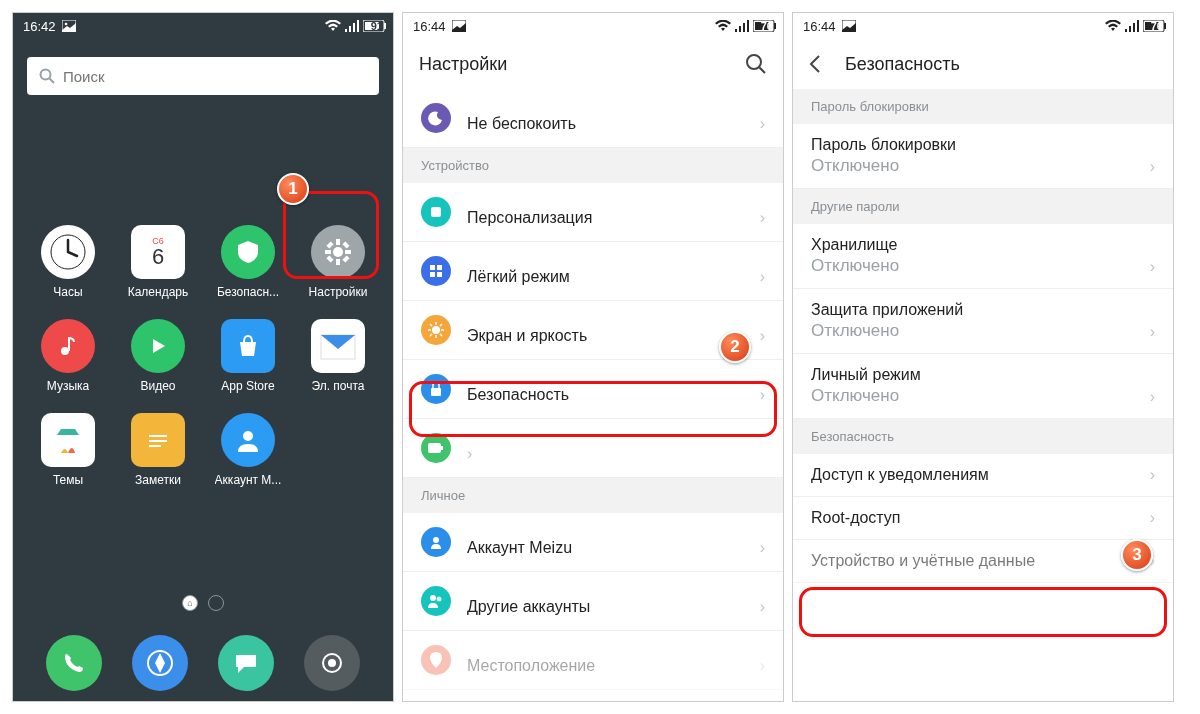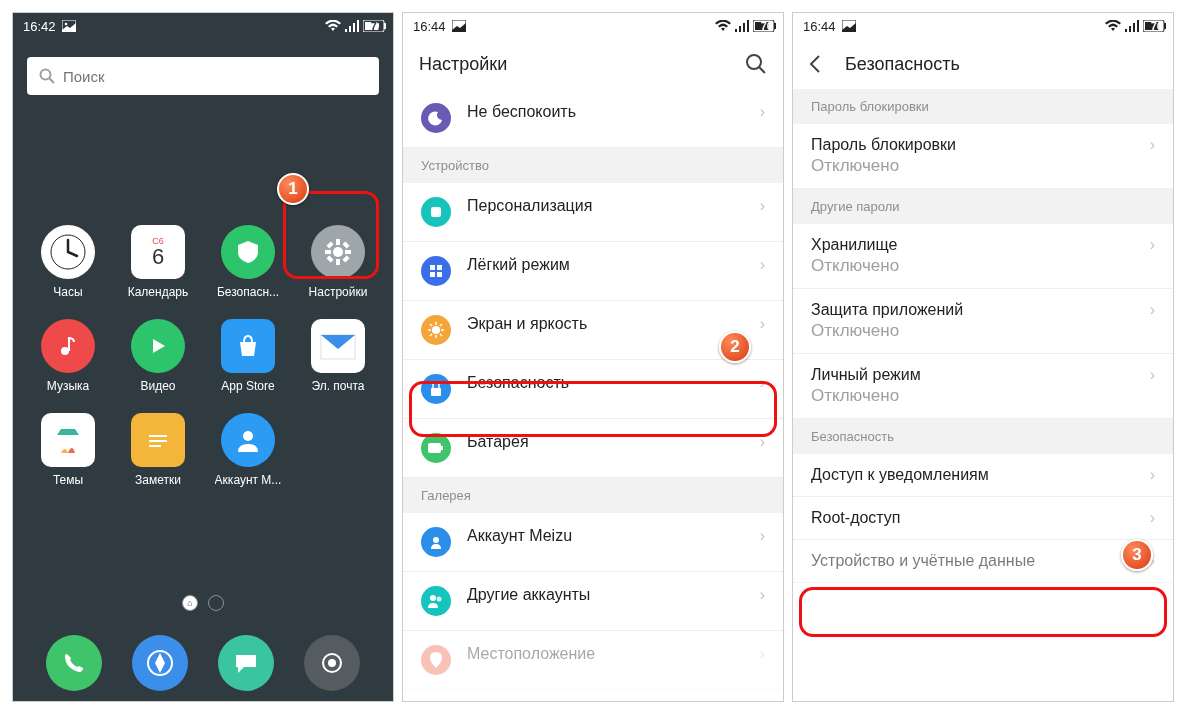--- a/index.html
+++ b/index.html
@@ -34,21 +34,21 @@
   .dock .ico { width:56px; height:56px; border-radius:50%; display:flex; align-items:center; justify-content:center; }
 
   
   .hl { position:absolute; border:3px solid #e11; border-radius:14px; pointer-events:none; }
   .step-badge { position:absolute; width:32px; height:32px; border-radius:50%; background: radial-gradient(circle at 35% 30%, #ff8a5a, #d83a12); color:#fff; font-weight:700; display:flex; align-items:center; justify-content:center; border:2px solid #fff; box-shadow:0 1px 3px rgba(0,0,0,.4); font-size:17px; }
 
   
   .header { height:50px; display:flex; align-items:center; padding:0 16px; font-size:18px; color:#222; justify-content:space-between; }
   .header .back { width:24px; display:flex; }
   .section-title { background:#f2f2f2; color:#8a8f94; font-size:13px; padding:10px 18px; }
-  .row { display:flex; align-items:flex-start; padding:14px 18px; gap:16px; border-bottom:1px solid #eee; position:relative; }
+  .row { display:flex; align-items:flex-end; padding:14px 18px; gap:16px; border-bottom:1px solid #eee; position:relative; }
   .row .ric { width:30px; height:30px; border-radius:50%; display:flex; align-items:center; justify-content:center; flex-shrink:0; }
   .row .txt { flex:1; display:flex; flex-direction:column; }
   .row .label { color:#222; font-size:16px; }
   .row .sub { color:#9aa0a4; font-size:17px; margin-top:2px; }
   .row .chev { color:#c0c5c9; }
   .row.noicon { padding:12px 18px; }
   .list-wrap { position:relative; }
 
   svg { display:block; }
 </style>
@@ -80,21 +80,21 @@
               <path d="M0 12 V9 H2 V12Z M4 12 V6 H6 V12Z M8 12 V3 H10 V12Z M12 12 V0 H14 V12Z" fill="#fff"></path>
             </svg>
           </span>
         <span class="sb-icon">
             <svg width="24" height="12" viewBox="0 0 24 12">
               <rect x="0" y="0" width="21" height="12" rx="2" fill="none" stroke="#fff"></rect>
               <rect x="21" y="3" width="2" height="6" fill="#fff"></rect>
               <rect x="2" y="2" width="14" height="8" fill="#fff"></rect>
             </svg>
           </span>
-        <span style="margin-left:-20px;font-size:11px;color:#2f3b40;font-weight:600">77</span>
+        <span style="margin-left:-20px;font-size:11px;color:#2f3b40;font-weight:600">91</span>
       </div>
     </div>
     <div class="home">
       <div class="searchbar">
         <span>
             <svg width="16" height="16" viewBox="0 0 16 16">
               <circle cx="6.5" cy="6.5" r="5" fill="none" stroke="#9aa0a4" stroke-width="2"></circle>
               <path d="M10.5 10.5 L15 15" stroke="#9aa0a4" stroke-width="2"></path>
             </svg>
           </span>
@@ -356,26 +356,23 @@
           </div>
         <span class="chev">›</span>
       </div>
       <div class="row">
         <div class="ric" style="background:#3fc46b">
             <svg width="16" height="10" viewBox="0 0 16 10">
               <rect x="0" y="0" width="13" height="10" rx="2" fill="#fff"></rect>
               <rect x="13" y="3" width="2" height="4" fill="#fff"></rect>
             </svg>
           </div>
-        <div class="txt">
-            <span class="label">Батарея</span>
-          </div>
-        <span class="chev">›</span>
-      </div>
-      <div class="section-title">Галерея</div>
+        <span class="chev">›</span>
+      </div>
+      <div class="section-title">Личное</div>
       <div class="row">
         <div class="ric" style="background:#2b8eea">
             <svg width="14" height="14" viewBox="0 0 14 14">
               <circle cx="7" cy="5" r="3" fill="#fff"></circle>
               <path d="M2 14 Q2 9 7 9 Q12 9 12 14Z" fill="#fff"></path>
             </svg>
           </div>
         <div class="txt">
             <span class="label">Аккаунт Meizu</span>
           </div>

